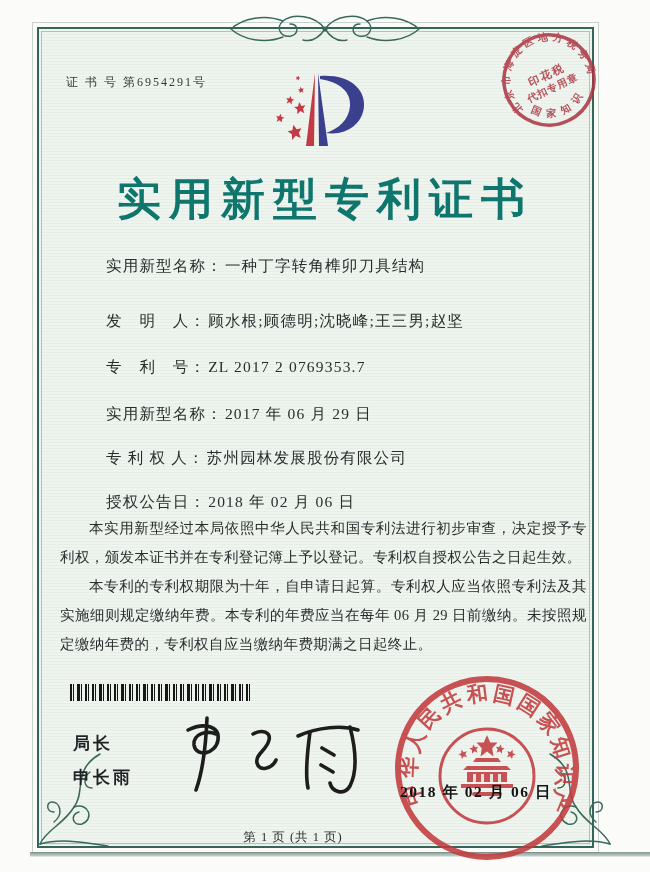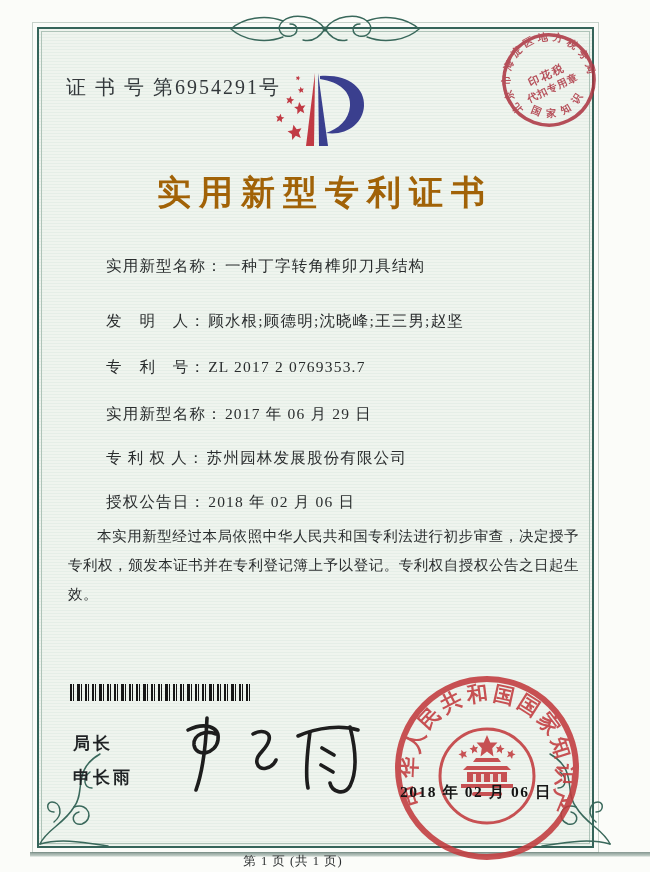--- a/index.html
+++ b/index.html
@@ -21,37 +21,37 @@
   .frame-outer{
     position:absolute;left:32px;top:22px;width:567px;height:831px;
     border:1px solid #c6d1ca;box-sizing:border-box;
   }
   .edge-shadow{
     position:absolute;left:30px;top:852px;width:620px;height:5px;
     background:linear-gradient(180deg,#5d756d,#aebfb7 80%,transparent);
     opacity:.75;
   }
   .cert-no{
-    position:absolute;left:66px;top:74px;font-size:20px;letter-spacing:2px;color:#33383b;
+    position:absolute;left:66px;top:74px;font-size:12px;letter-spacing:2px;color:#33383b;
   }
   .title{
     position:absolute;left:0;top:170px;width:650px;text-align:center;
-    font-size:34px;font-weight:700;letter-spacing:8px;color:#a16207;
+    font-size:44px;font-weight:700;letter-spacing:8px;color:#0f766e;
   }
   .row{
     position:absolute;left:66px;width:520px;font-size:15.5px;letter-spacing:1.2px;
     color:#2a2d2e;white-space:nowrap;
   }
   .row .lbl{margin-right:2px;margin-left:40px;}
   .paras{
     position:absolute;left:60px;top:514px;width:527px;
     font-size:14.5px;line-height:29px;text-align:justify;color:#2a2d2e;
     letter-spacing:0.4px;
   }
-  .paras p{margin:8px;text-indent:2em;}
+  .paras p{margin:0;text-indent:2em;}
   .barcode{
     position:absolute;left:70px;top:684px;width:180px;height:17px;
     background-image:repeating-linear-gradient(90deg,
       #161616 0 2px,transparent 2px 3px,
       #161616 3px 4px,transparent 4px 7px,
       #161616 7px 10px,transparent 10px 11px,
       #161616 11px 12px,transparent 12px 15px,
       #161616 15px 17px,transparent 17px 18px,
       #161616 18px 19px,transparent 19px 22px);
   }
@@ -67,21 +67,21 @@
     position:absolute;left:400px;top:782px;font-size:15.5px;letter-spacing:1.5px;
     color:#141414;font-weight:700;z-index:6;
   }
   .tax-stamp{position:absolute;left:499px;top:30px;transform:rotate(-25deg);opacity:.85;}
   .logo{position:absolute;left:268px;top:66px;}
   .ornament-top{position:absolute;left:215px;top:10px;}
   .flourish-bl{position:absolute;left:30px;top:752px;}
   .flourish-br{position:absolute;left:540px;top:752px;transform:scaleX(-1);}
   .footer{
     position:absolute;left:0;top:829px;width:586px;text-align:center;
-    font-size:12.5px;letter-spacing:1px;color:#2b2e2f;z-index:7;margin-top:24px;
+    font-size:12.5px;letter-spacing:1px;color:#2b2e2f;z-index:7;
   }
   svg text{font-family:"Liberation Serif","DejaVu Serif",serif;}
 </style>
 </head>
 <body>
 
 <div class="frame-outer"></div>
 <div class="paper">
   <div class="paper-inner"></div>
 </div>
@@ -165,20 +165,21 @@
 </div>
 <div class="row" style="top:448px">
   <span class="lbl">专 利 权 人：</span><span>苏州园林发展股份有限公司</span>
 </div>
 <div class="row" style="top:492px">
   <span class="lbl">授权公告日：</span><span>2018 年 02 月 06 日</span>
 </div>
 
 <div class="paras">
   <p>本实用新型经过本局依照中华人民共和国专利法进行初步审查，决定授予专利权，颁发本证书并在专利登记簿上予以登记。专利权自授权公告之日起生效。</p>
+  <p>本专利的专利权期限为十年，自申请日起算。专利权人应当依照专利法及其实施细则规定缴纳年费。本专利的年费应当在每年 06 月 29 日前缴纳。未按照规定缴纳年费的，专利权自应当缴纳年费期满之日起终止。</p>
 </div>
 
 <div class="barcode"></div>
 
 <div class="director-block">
   <div>局长</div>
   <div>申长雨</div>
 </div>
 
 <svg class="signature" width="205" height="82" viewBox="0 0 205 82">

